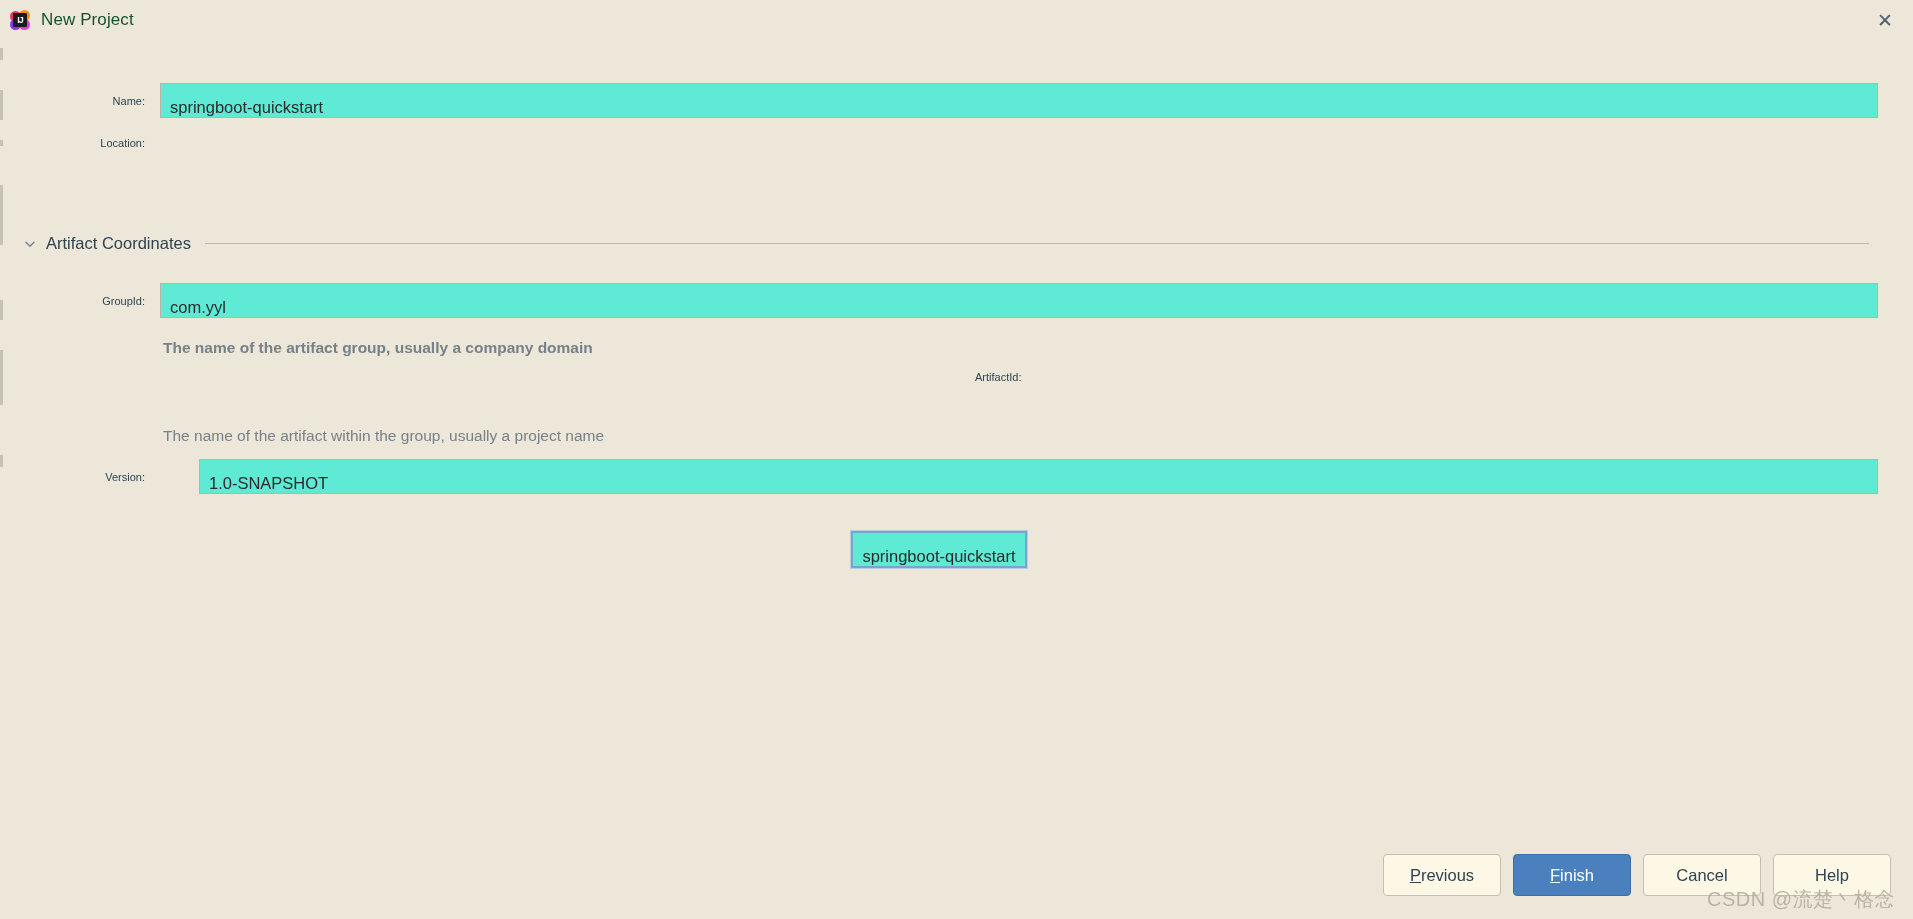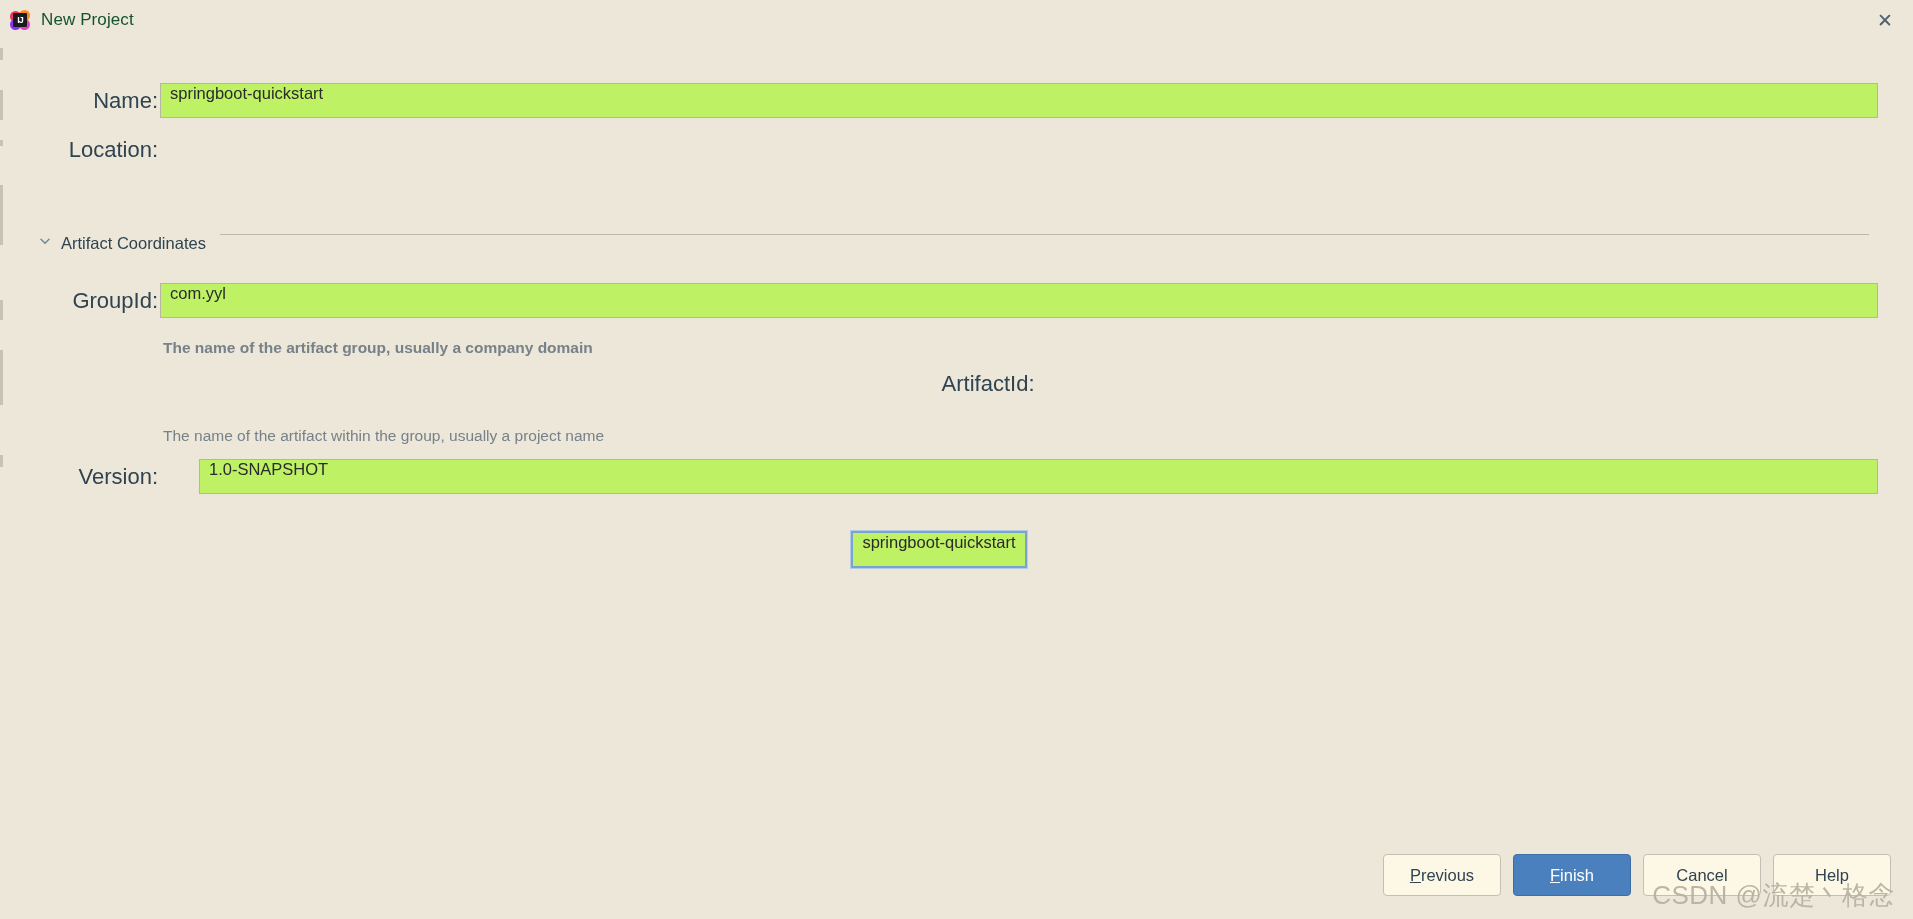--- a/index.html
+++ b/index.html
@@ -103,34 +103,34 @@
     position: absolute;
     left: 0;
     right: 0;
     display: flex;
     align-items: center;
   }
   .form-label {
     width: 160px;
     flex: 0 0 160px;
     text-align: right;
-    padding-right: 2px;
-    box-sizing: border-box;
-    font-size: 22px;
+    padding-right: 15px;
+    box-sizing: border-box;
+    font-size: 11px;
     color: #2f4351;
   }
   .field {
     flex: 1 1 auto;
     margin-right: 35px;
     height: 35px;
     box-sizing: border-box;
-    background: #bef264;
+    background: #5eead4;
     border: 1px solid #b8b4a6;
     display: flex;
-    align-items: flex-start;
+    align-items: flex-end;
     padding: 0 9px;
     font-size: 16.5px;
     color: #2b2b2b;
     position: relative;
   }
   .field.focused {
     border: 2px solid #7aa3d0;
     outline: 1px solid #b4cce4;
     height: 37px;
   }
@@ -145,22 +145,22 @@
     height: 15px;
     cursor: pointer;
   }
 
   
   #section-header {
     position: absolute;
     left: 0;
     right: 0;
     display: flex;
-    align-items: flex-start;
-    padding-left: 38px;
+    align-items: center;
+    padding-left: 23px;
     box-sizing: border-box;
   }
   #section-chevron {
     width: 14px;
     height: 14px;
     margin-right: 9px;
     flex: 0 0 14px;
     cursor: pointer;
     color: #6d8694;
   }
@@ -219,21 +219,21 @@
     border-color: #3f6ea6;
     color: #ffffff;
   }
   .btn .mn { text-decoration: underline; }
 
   
   #watermark {
     position: absolute;
     right: 18px;
     bottom: 6px;
-    font-size: 26px;
+    font-size: 20px;
     color: #b7b2a3;
     opacity: .95;
     white-space: nowrap;
     pointer-events: none;
     letter-spacing: .5px;
   }
 </style>
 </head>
 <body>
 

